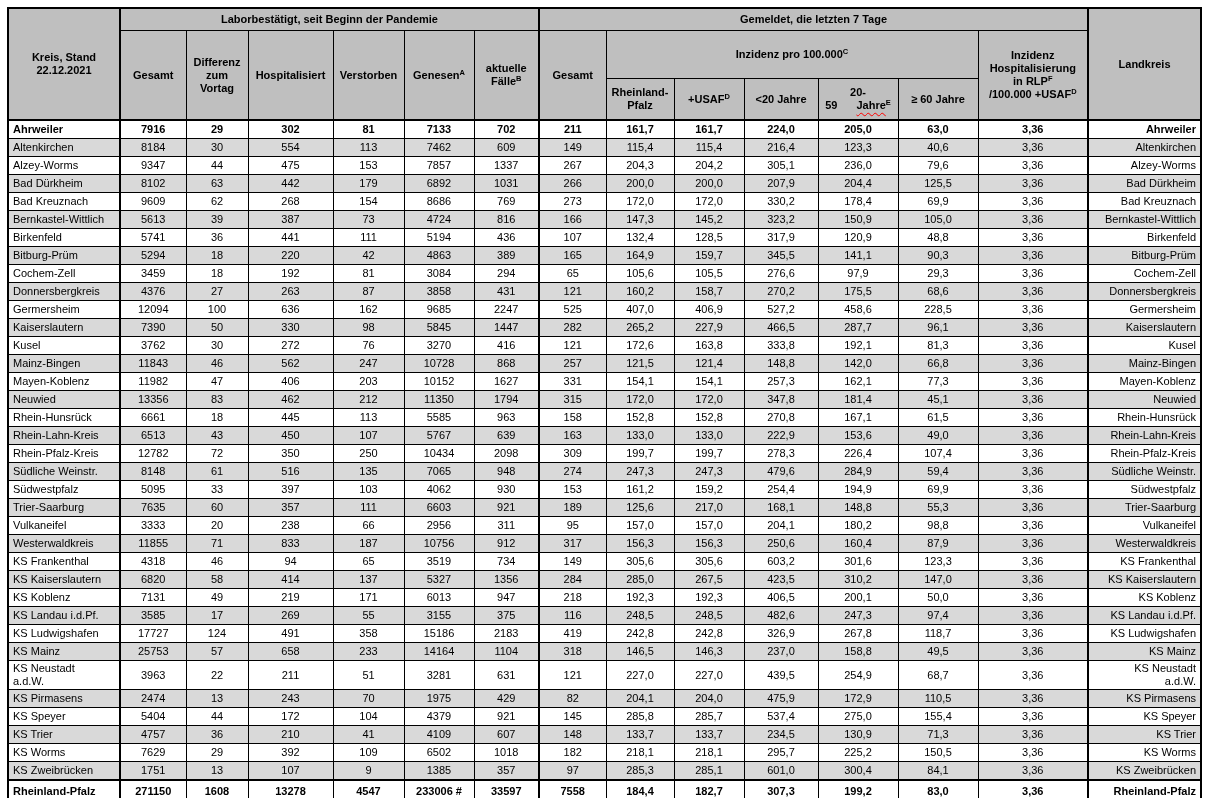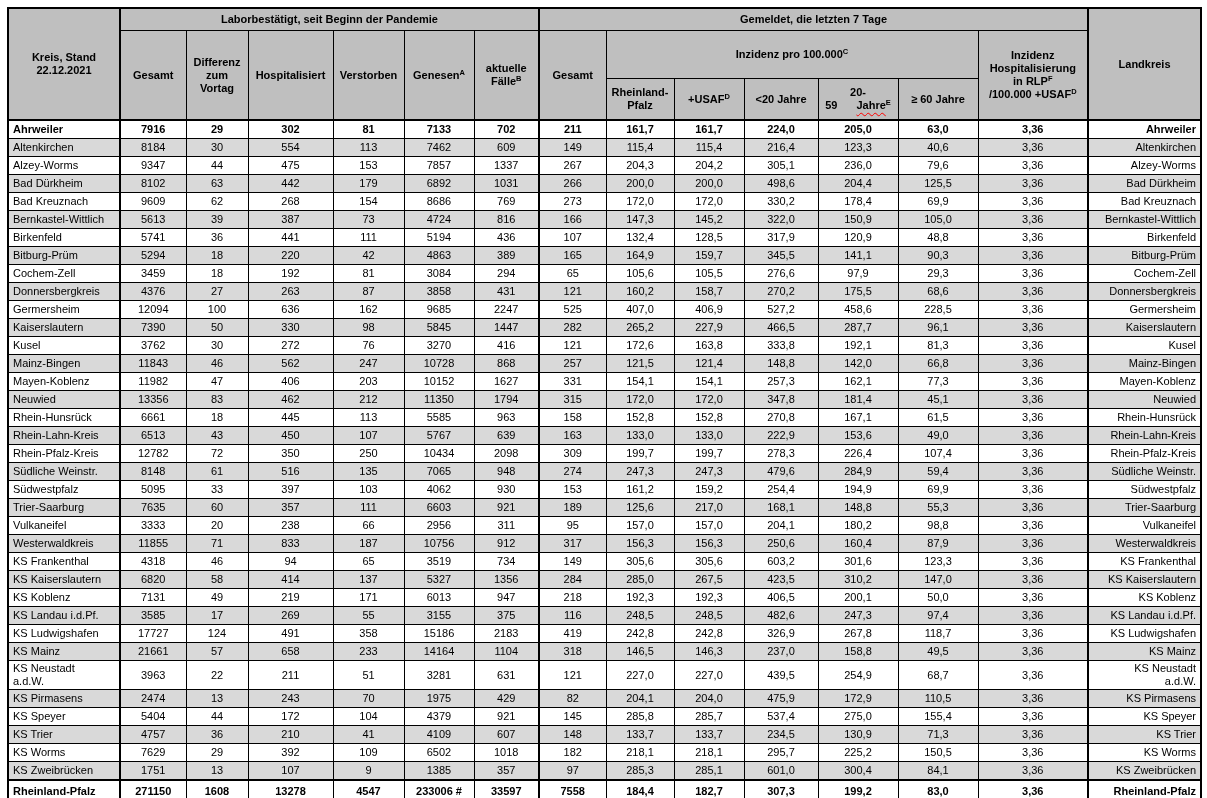--- a/index.html
+++ b/index.html
@@ -183,21 +183,21 @@
           <td class="name-left">Bad Dürkheim</td>
           <td>8102</td>
           <td>63</td>
           <td>442</td>
           <td>179</td>
           <td>6892</td>
           <td>1031</td>
           <td>266</td>
           <td>200,0</td>
           <td>200,0</td>
-          <td>498,6</td>
+          <td>207,9</td>
           <td>204,4</td>
           <td>125,5</td>
           <td>3,36</td>
           <td class="name-right">Bad Dürkheim</td>
         </tr>
         <tr>
           <td class="name-left">Bad Kreuznach</td>
           <td>9609</td>
           <td>62</td>
           <td>268</td>
@@ -217,21 +217,21 @@
           <td class="name-left">Bernkastel-Wittlich</td>
           <td>5613</td>
           <td>39</td>
           <td>387</td>
           <td>73</td>
           <td>4724</td>
           <td>816</td>
           <td>166</td>
           <td>147,3</td>
           <td>145,2</td>
-          <td>322,0</td>
+          <td>323,2</td>
           <td>150,9</td>
           <td>105,0</td>
           <td>3,36</td>
           <td class="name-right">Bernkastel-Wittlich</td>
         </tr>
         <tr>
           <td class="name-left">Birkenfeld</td>
           <td>5741</td>
           <td>36</td>
           <td>441</td>
@@ -616,21 +616,21 @@
           <td>242,8</td>
           <td>242,8</td>
           <td>326,9</td>
           <td>267,8</td>
           <td>118,7</td>
           <td>3,36</td>
           <td class="name-right">KS Ludwigshafen</td>
         </tr>
         <tr class="stripe">
           <td class="name-left">KS Mainz</td>
-          <td>21661</td>
+          <td>25753</td>
           <td>57</td>
           <td>658</td>
           <td>233</td>
           <td>14164</td>
           <td>1104</td>
           <td>318</td>
           <td>146,5</td>
           <td>146,3</td>
           <td>237,0</td>
           <td>158,8</td>

